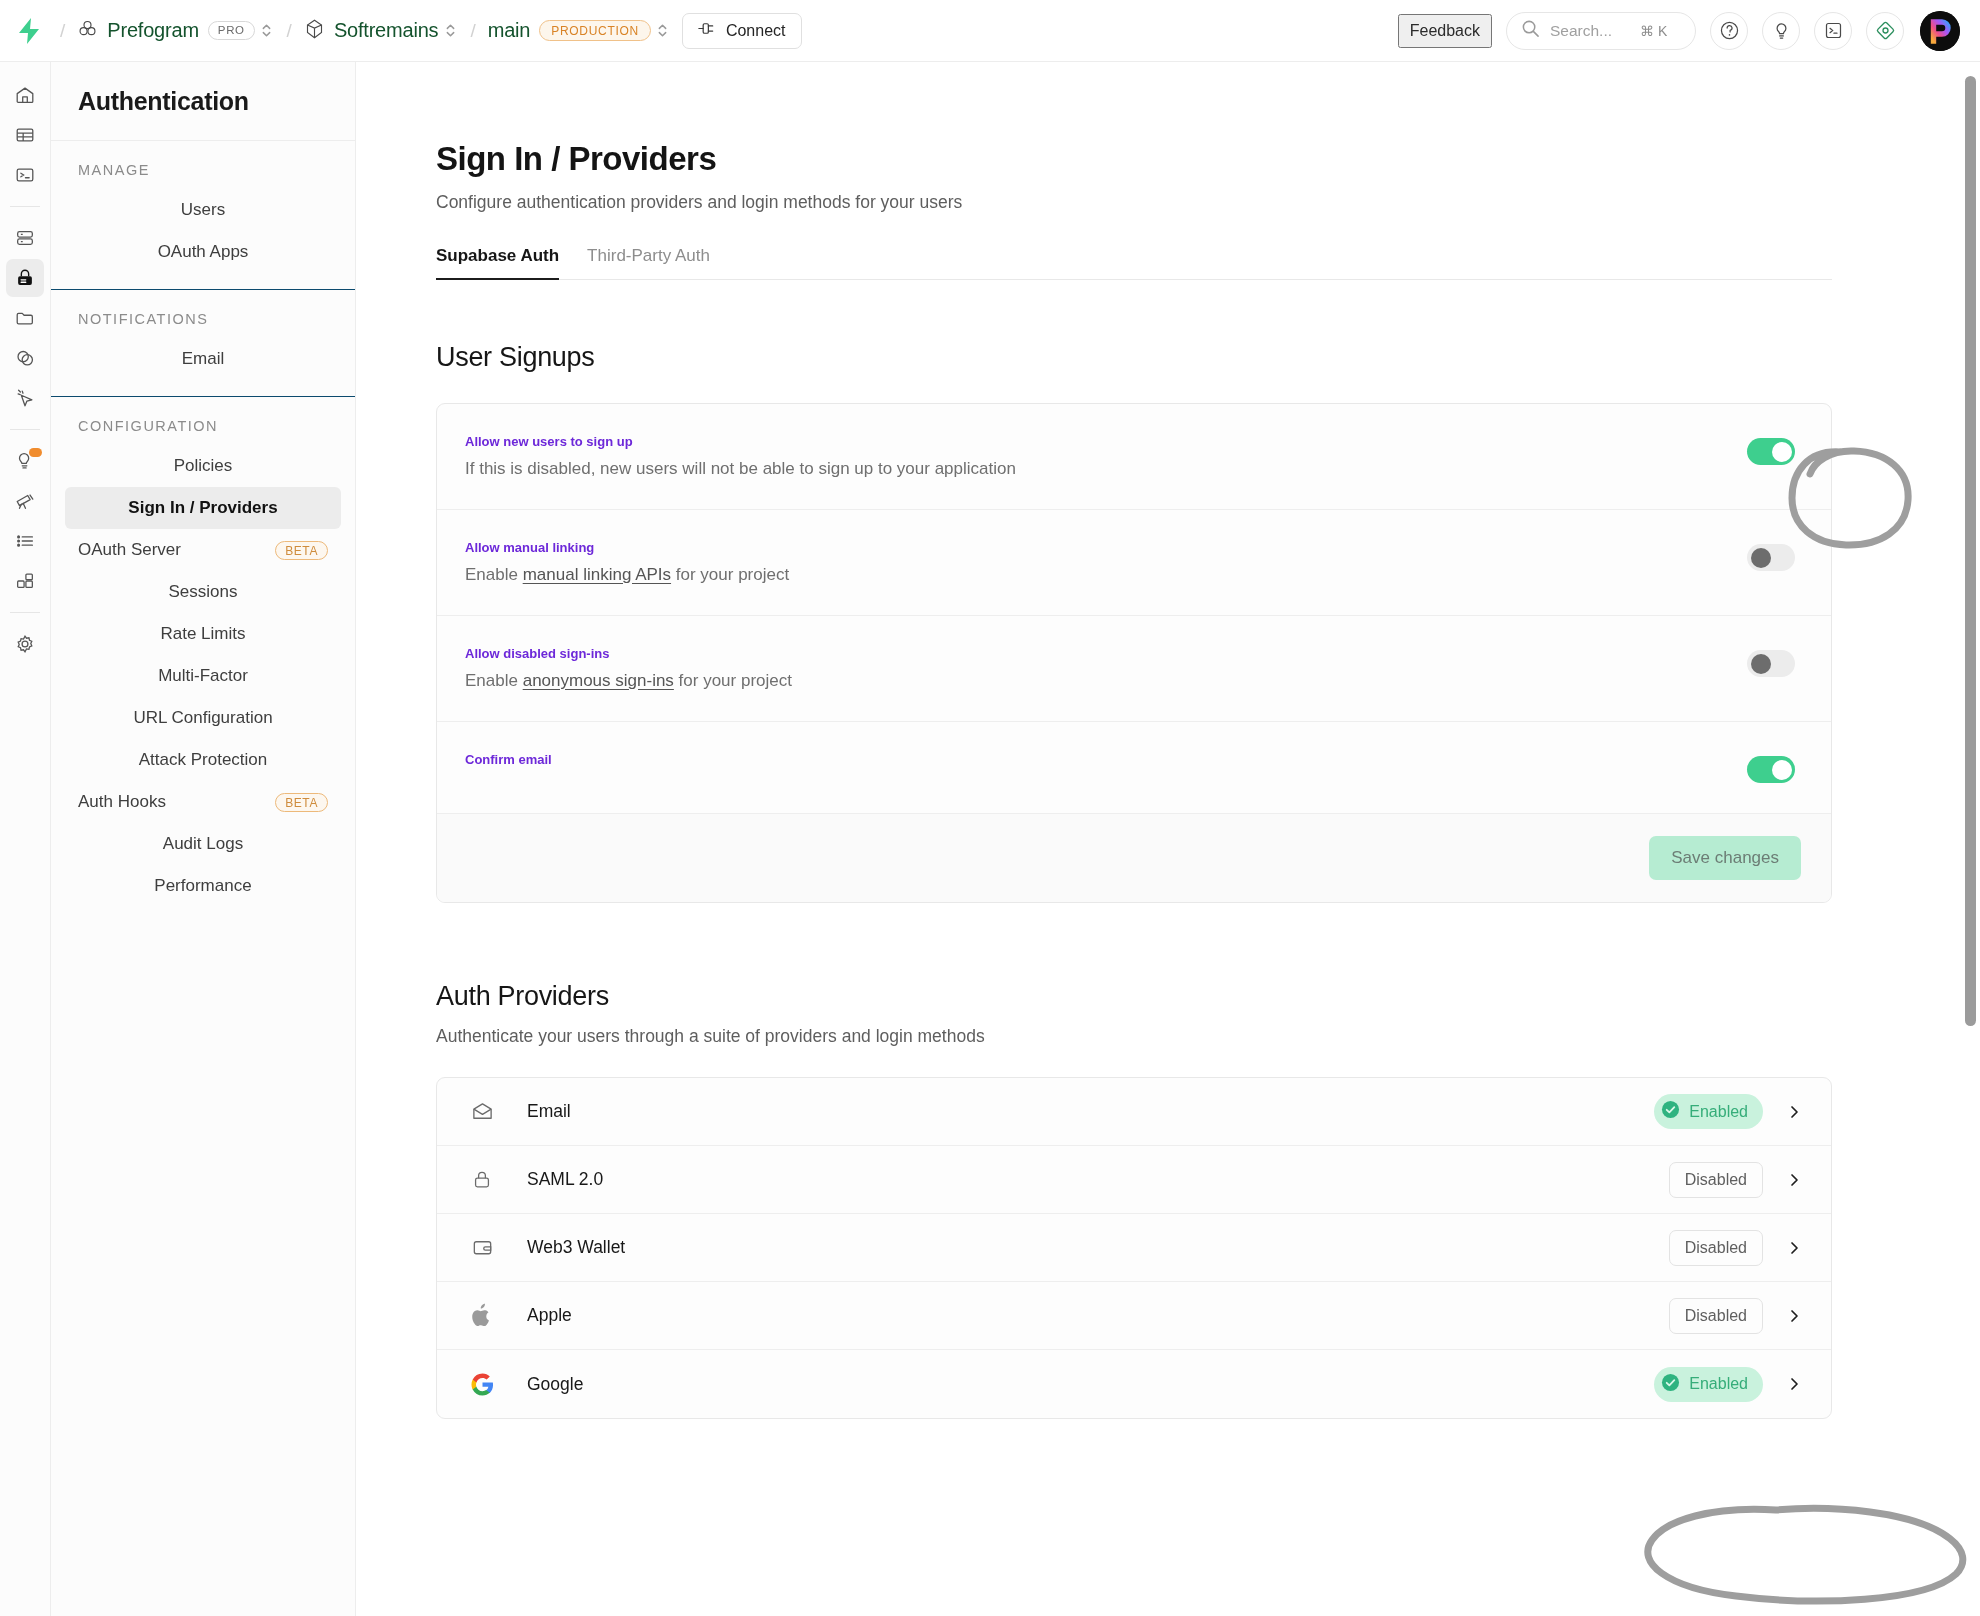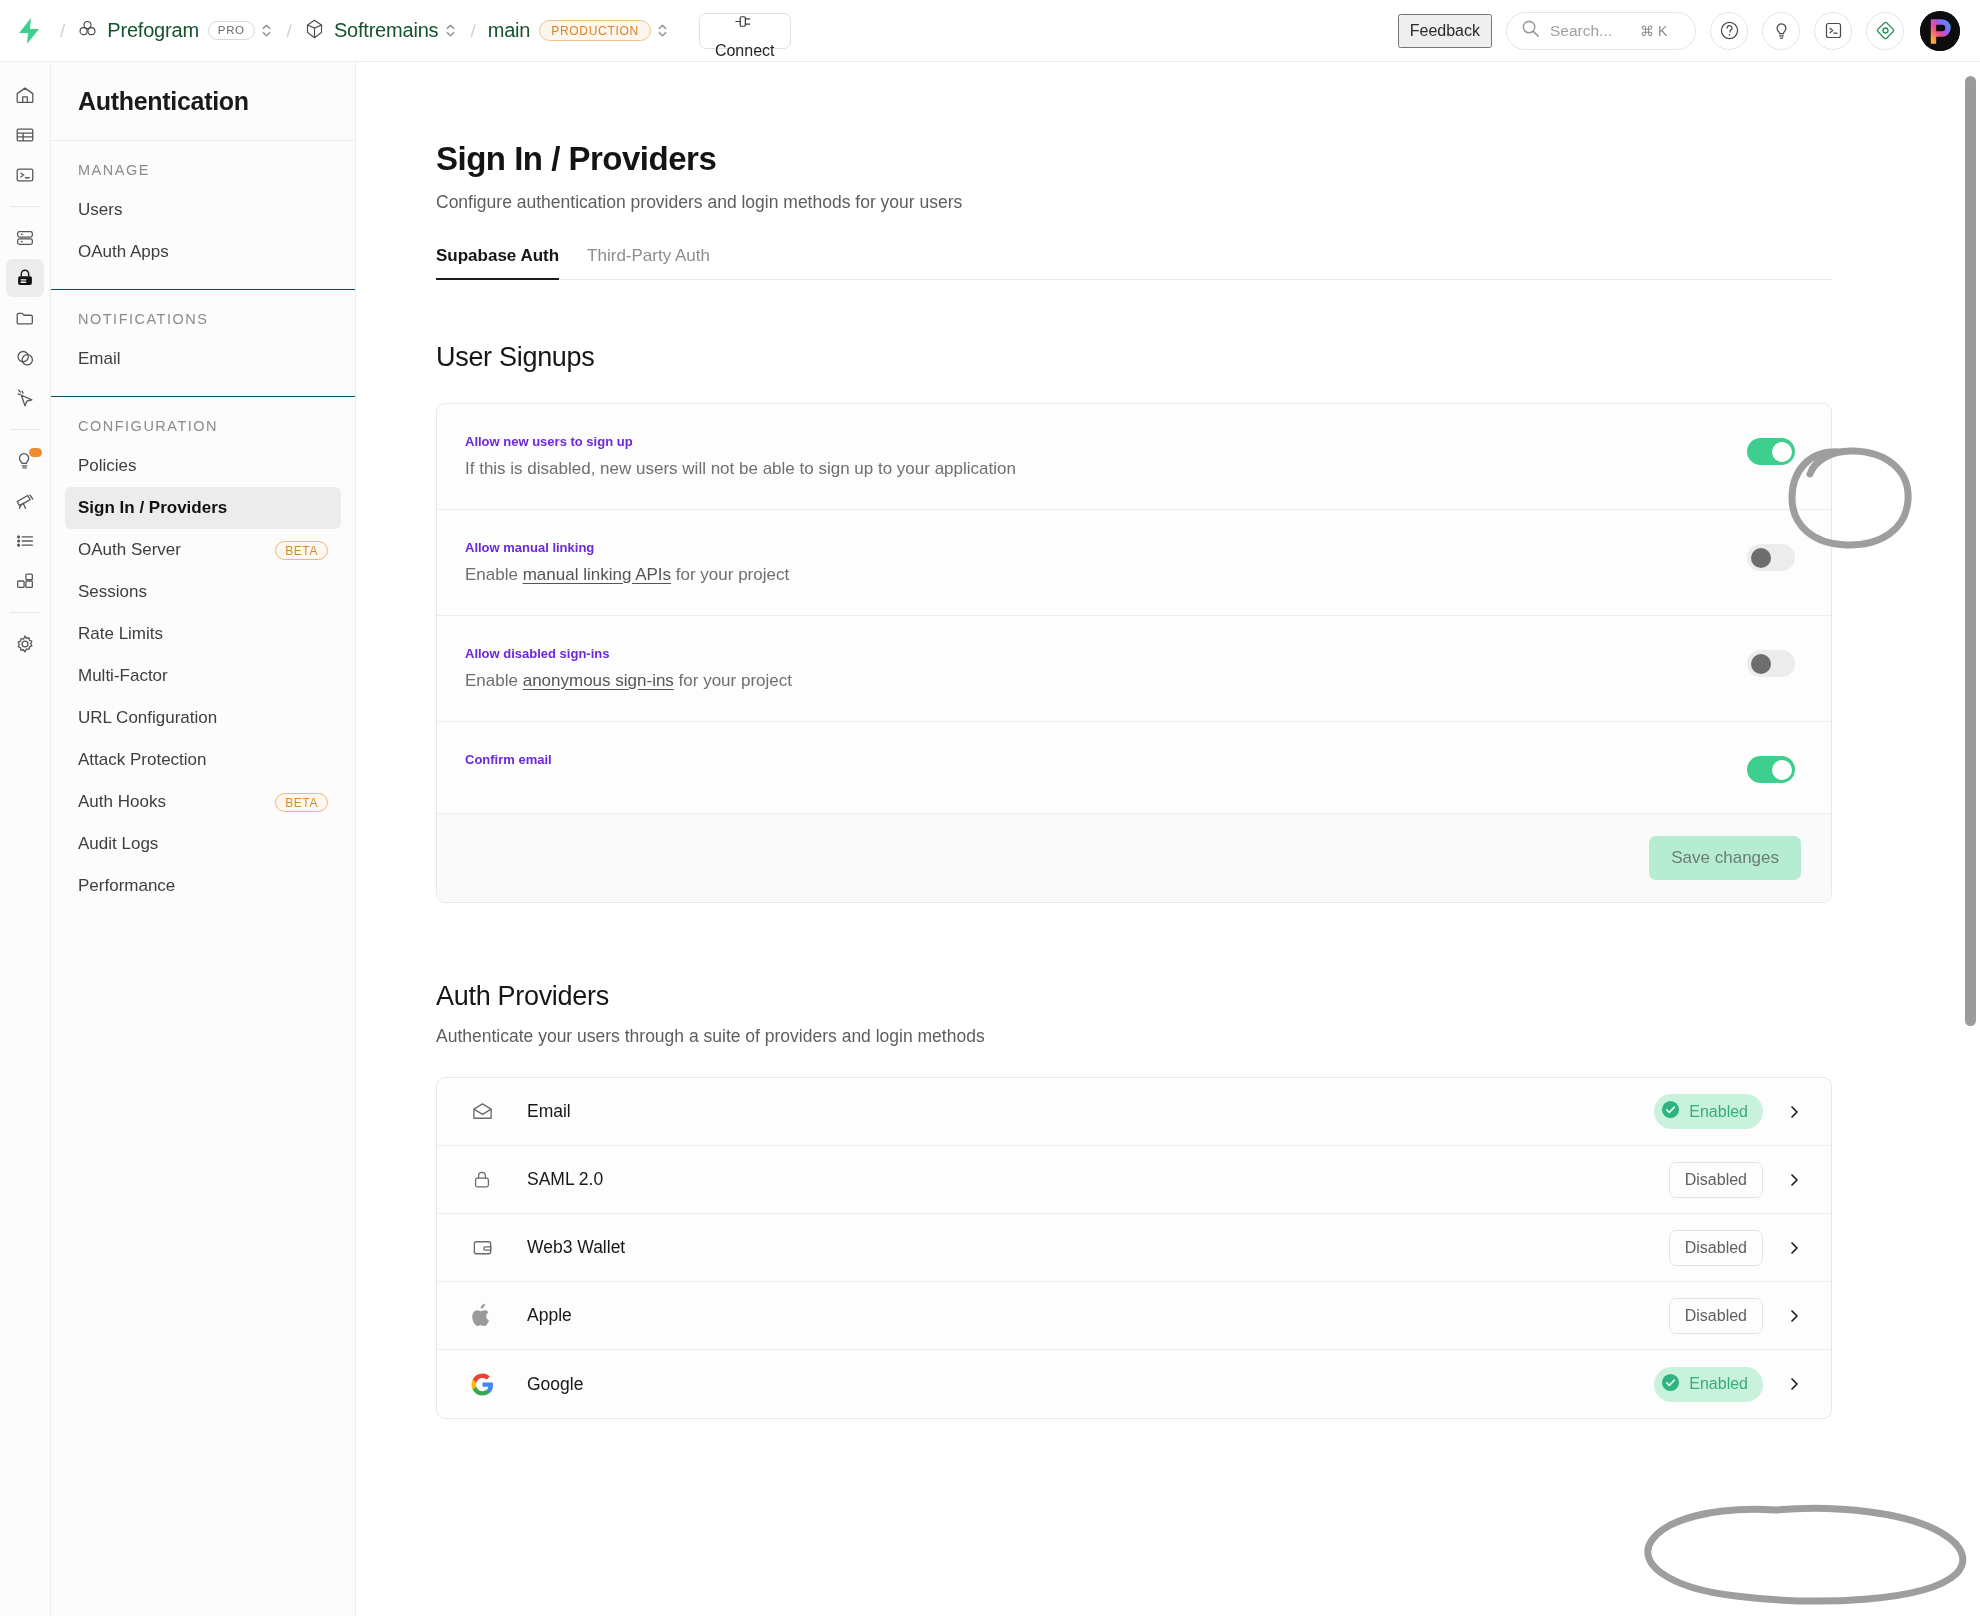--- a/index.html
+++ b/index.html
@@ -31,22 +31,22 @@
   }
   .badge-prod {
     border: 1px solid #f0c189; border-radius: 999px; background: #fdf6ec;
     font-size: 12px; letter-spacing: 0.7px; color: #d98326;
     padding: 4px 11px 3px; line-height: 1;
   }
   .chev-updown { width: 16px; height: 22px; color: #9a9a9a; display:flex; align-items:center; justify-content:center; margin-left: 4px;}
   .connect-btn {
     display: flex; align-items: center; gap: 9px;
     border: 1px solid #e0e0e0; border-radius: 7px;
-    height: 36px; padding: 0 15px; margin-left: 28px;
-    font-size: 16px; color: #242424; background: #fff; flex-direction: column;
+    height: 36px; padding: 0 15px; margin-left: 11px;
+    font-size: 16px; color: #242424; background: #fff;
   }
   .topbar-right { margin-left: auto; display: flex; align-items: center; gap: 14px; }
   .feedback-btn { font-size: 16px; color: #2b2b2b; padding: 6px 10px; }
   .searchbox {
     display: flex; align-items: center; gap: 10px;
     border: 1px solid #e6e6e6; border-radius: 999px;
     height: 38px; padding: 0 16px 0 14px; min-width: 190px;
     color: #a0a0a0; font-size: 15.5px;
   }
   .search-kbd { margin-left: 18px; font-size: 14px; color: #8e8e8e; }
@@ -98,21 +98,21 @@
   }
   .nav-group { padding: 17px 14px 16px 14px; border-bottom: 1px solid #0c4a6e; }
   .nav-group.last { border-bottom: none; }
   .nav-head {
     font-size: 14.5px; letter-spacing: 1.5px; color: #8b8b8b;
     padding: 4px 13px 11px; text-transform: uppercase;
   }
   .nav-item {
     display: flex; align-items: center;
     height: 42px; padding: 0 13px; border-radius: 6px;
-    font-size: 17px; color: #3e3e3e;
+    font-size: 17px; color: #3e3e3e; justify-content: center;
   }
   .nav-item.active { background: #ececec; color: #111; font-weight: bold; }
   .badge-beta {
     margin-left: auto;
     border: 1px solid #edb97a; border-radius: 999px; background: #fdf7ef;
     font-size: 12px; letter-spacing: 0.6px; color: #cf8c3c;
     padding: 3px 9px 2px; line-height: 1;
   }
 
   

